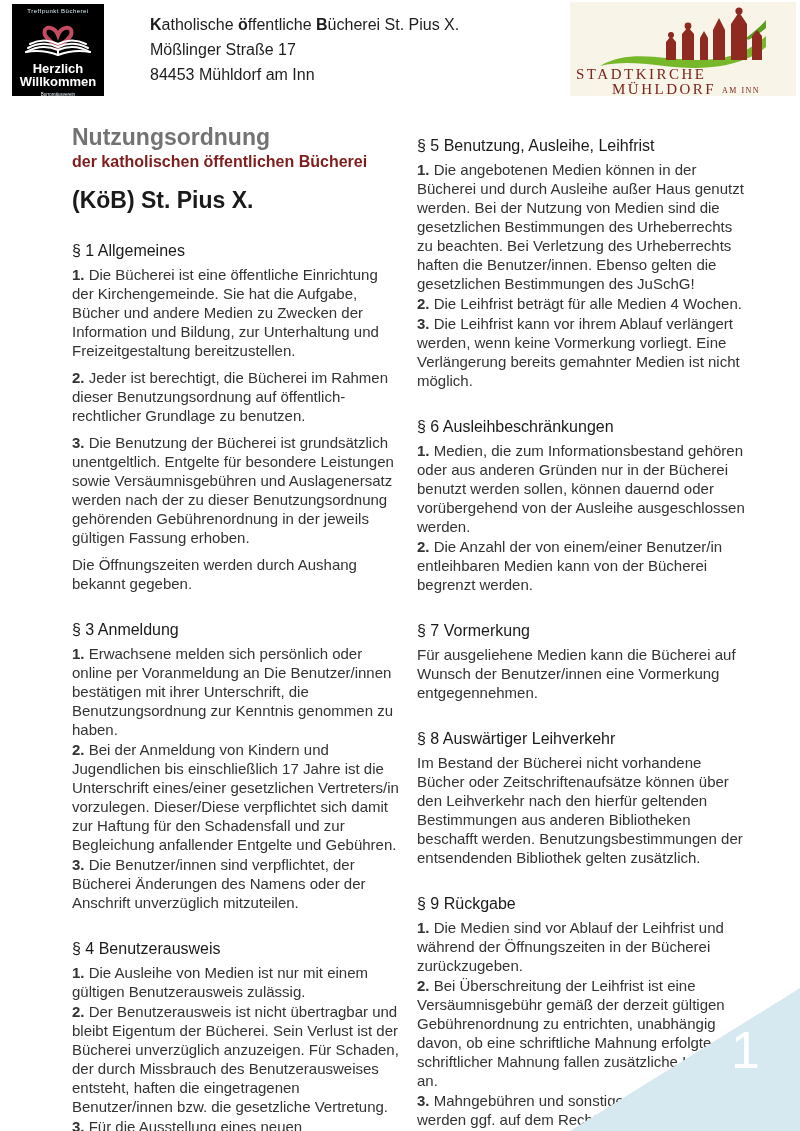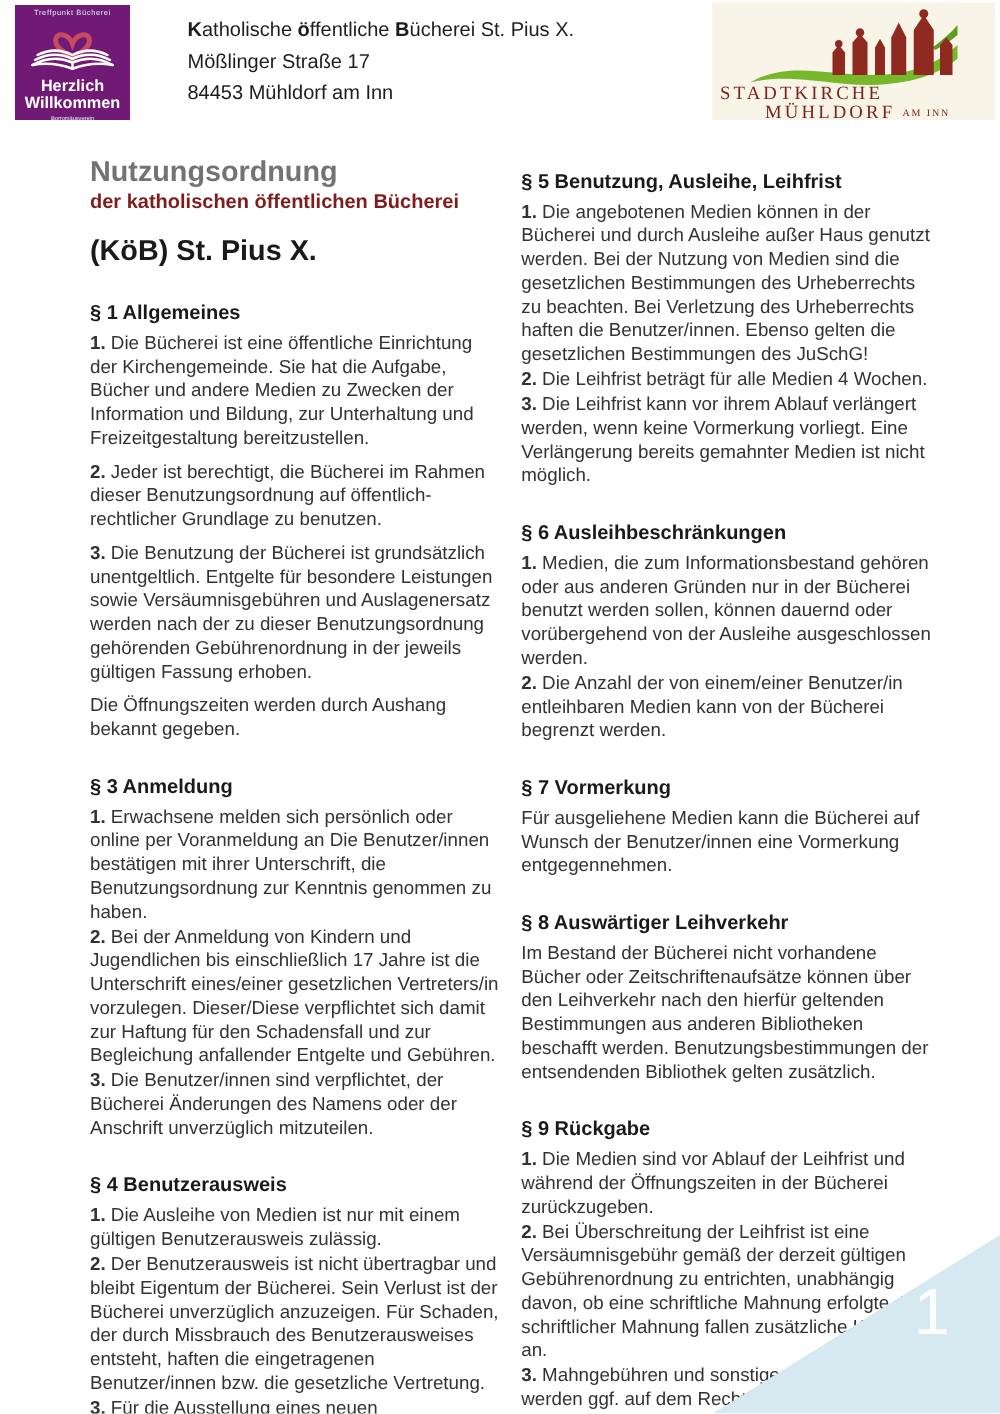--- a/index.html
+++ b/index.html
@@ -12,21 +12,21 @@
     font-family: "Liberation Sans", "DejaVu Sans", sans-serif;
     color: #333333;
   }
 
   
   .header { position: absolute; top: 0; left: 0; width: 800px; height: 112px; }
 
   .logo-left {
     position: absolute; left: 12px; top: 4px;
     width: 92px; height: 92px;
-    background: #701a75;
+    background: #000000;
     display: flex; flex-direction: column; align-items: center;
     color: #ffffff; text-align: center;
   }
   .logo-left .tiny-top { font-size: 6px; letter-spacing: .5px; margin-top: 4px; color: #d9eef8; }
   .logo-left svg { display: block; }
   .logo-left .welcome1 { font-size: 13px; font-weight: bold; line-height: 13px; margin-top: -2px; }
   .logo-left .welcome2 { font-size: 13px; font-weight: bold; line-height: 14px; }
   .logo-left .tiny-bottom { font-size: 4.5px; margin-top: 3px; color: #eaf6fb; }
 
   .header-address {
@@ -50,21 +50,21 @@
     display: flex; gap: 14px;
     align-items: flex-start;
   }
   .col { width: 331px; }
 
   .t1 { font-size: 23px; font-weight: bold; color: #737373; margin: 0; line-height: 27px; }
   .t2 { font-size: 16px; font-weight: bold; color: #7f1d1d; margin: 1px 0 0; line-height: 20px; }
   .t3 { font-size: 23px; font-weight: bold; color: #1a1a1a; margin: 15px 0 0; line-height: 27px; }
 
   .sec-h {
-    font-size: 16px; font-weight: bold; color: #1a1a1a;
+    font-size: 16px; font-weight: normal; color: #1a1a1a;
     margin: 27px 0 5px; line-height: 19px;
   }
   .col-right .sec-h:first-child { margin-top: 12px; }
 
   .para {
     font-size: 15px; line-height: 19px;
     margin: 0 0 1px; color: #333333;
     text-align: left;
   }
   .para.spaced { margin-bottom: 8px; }

